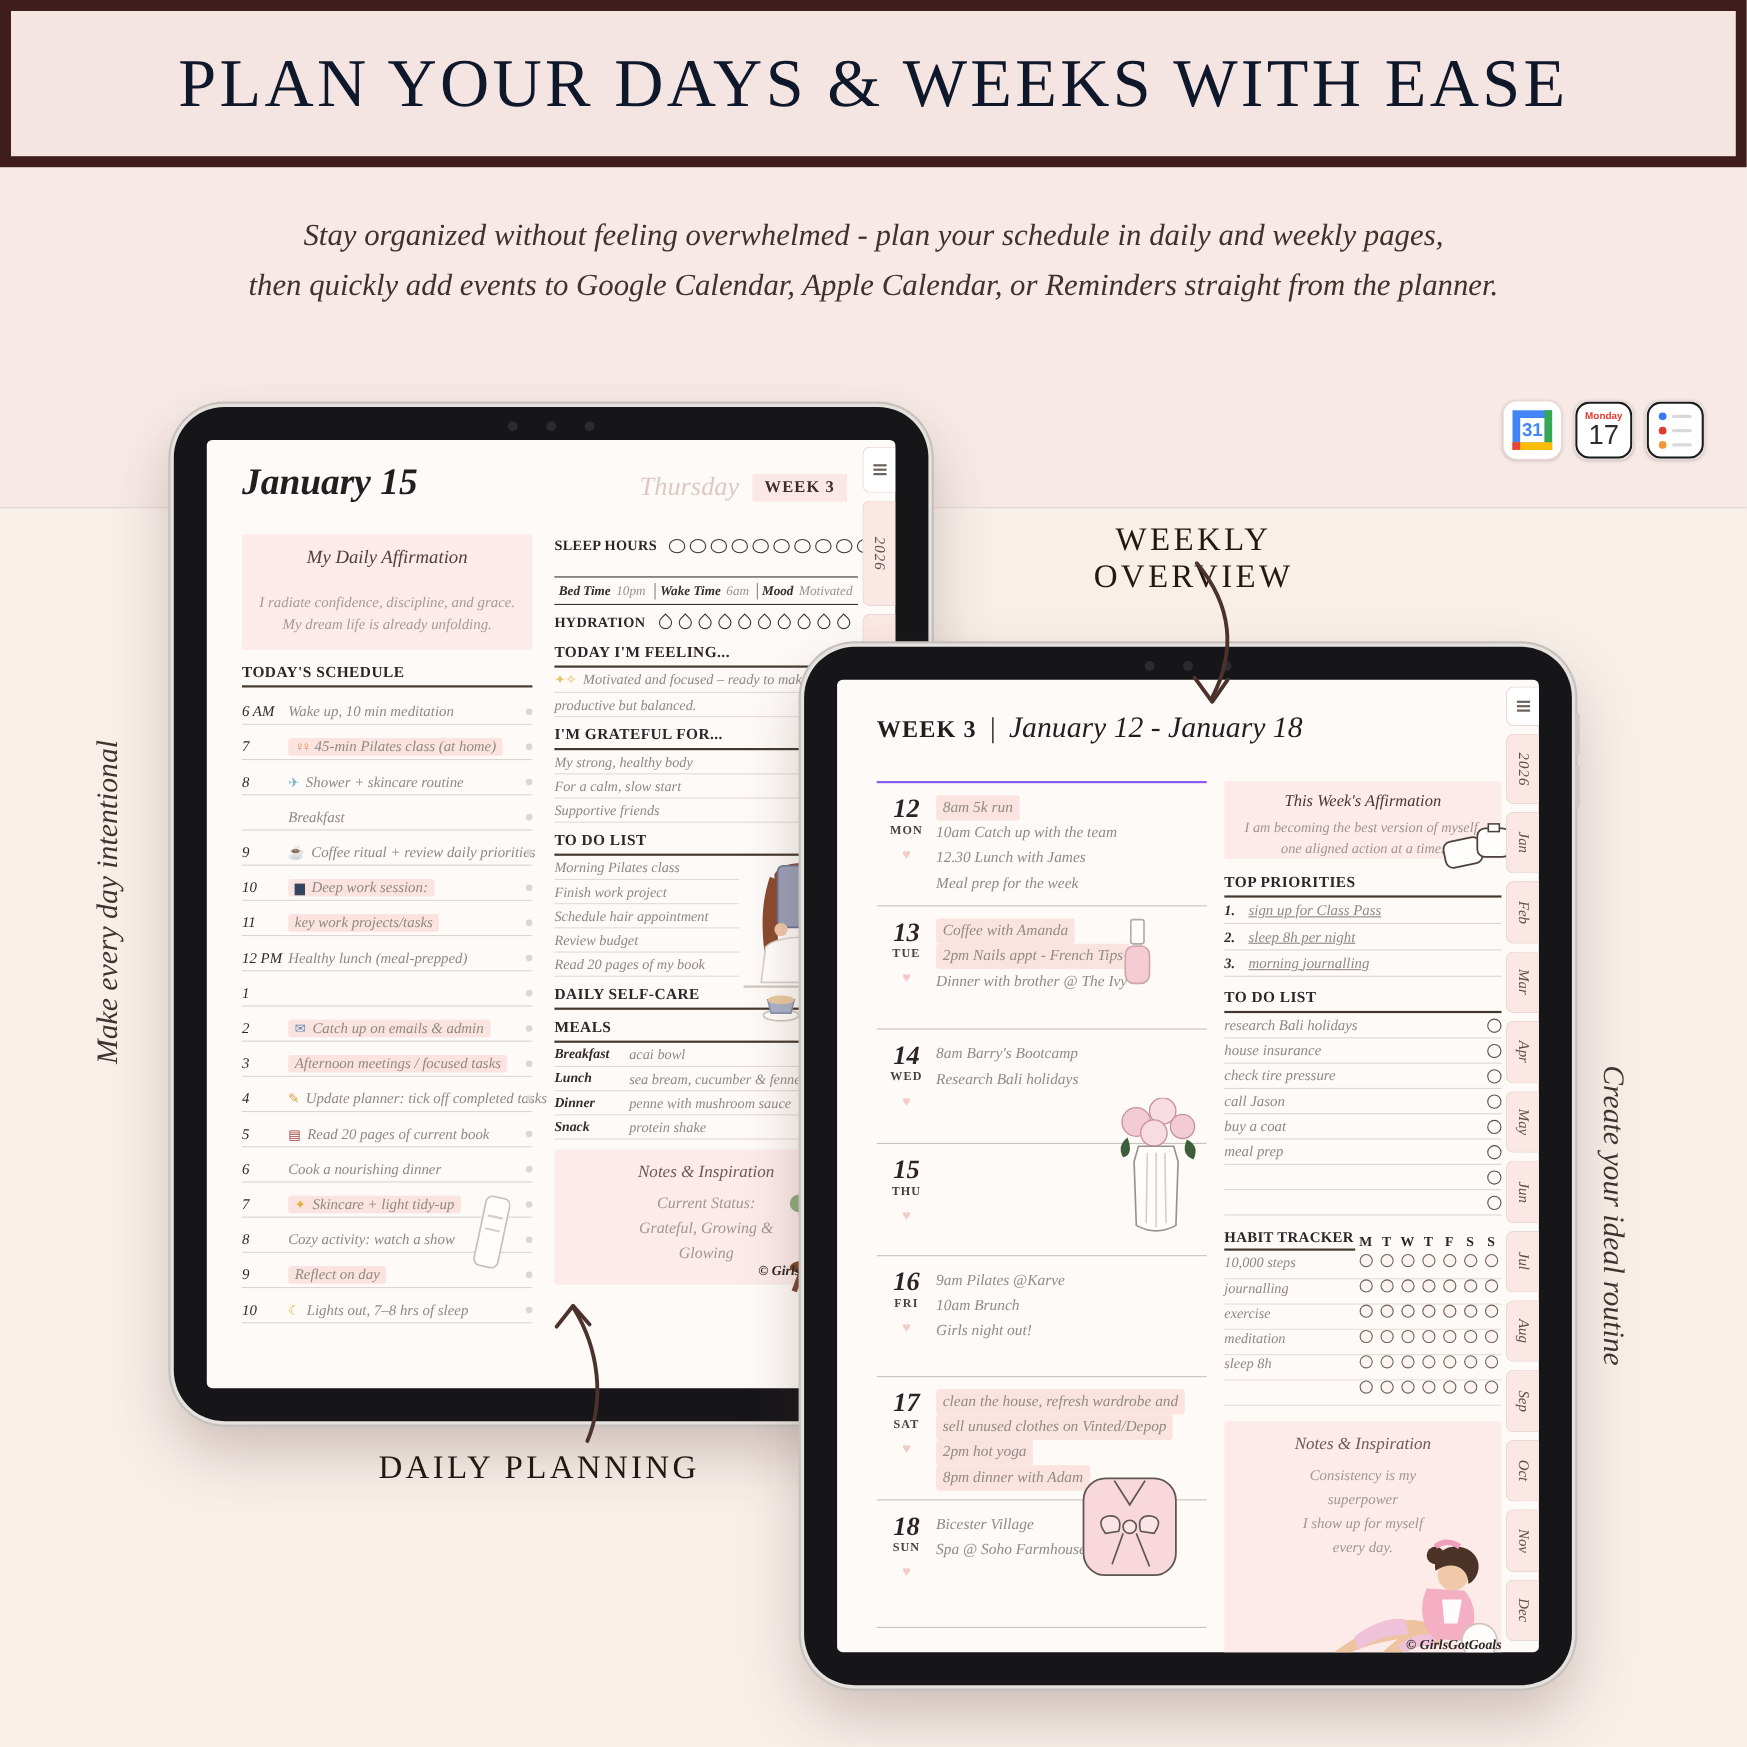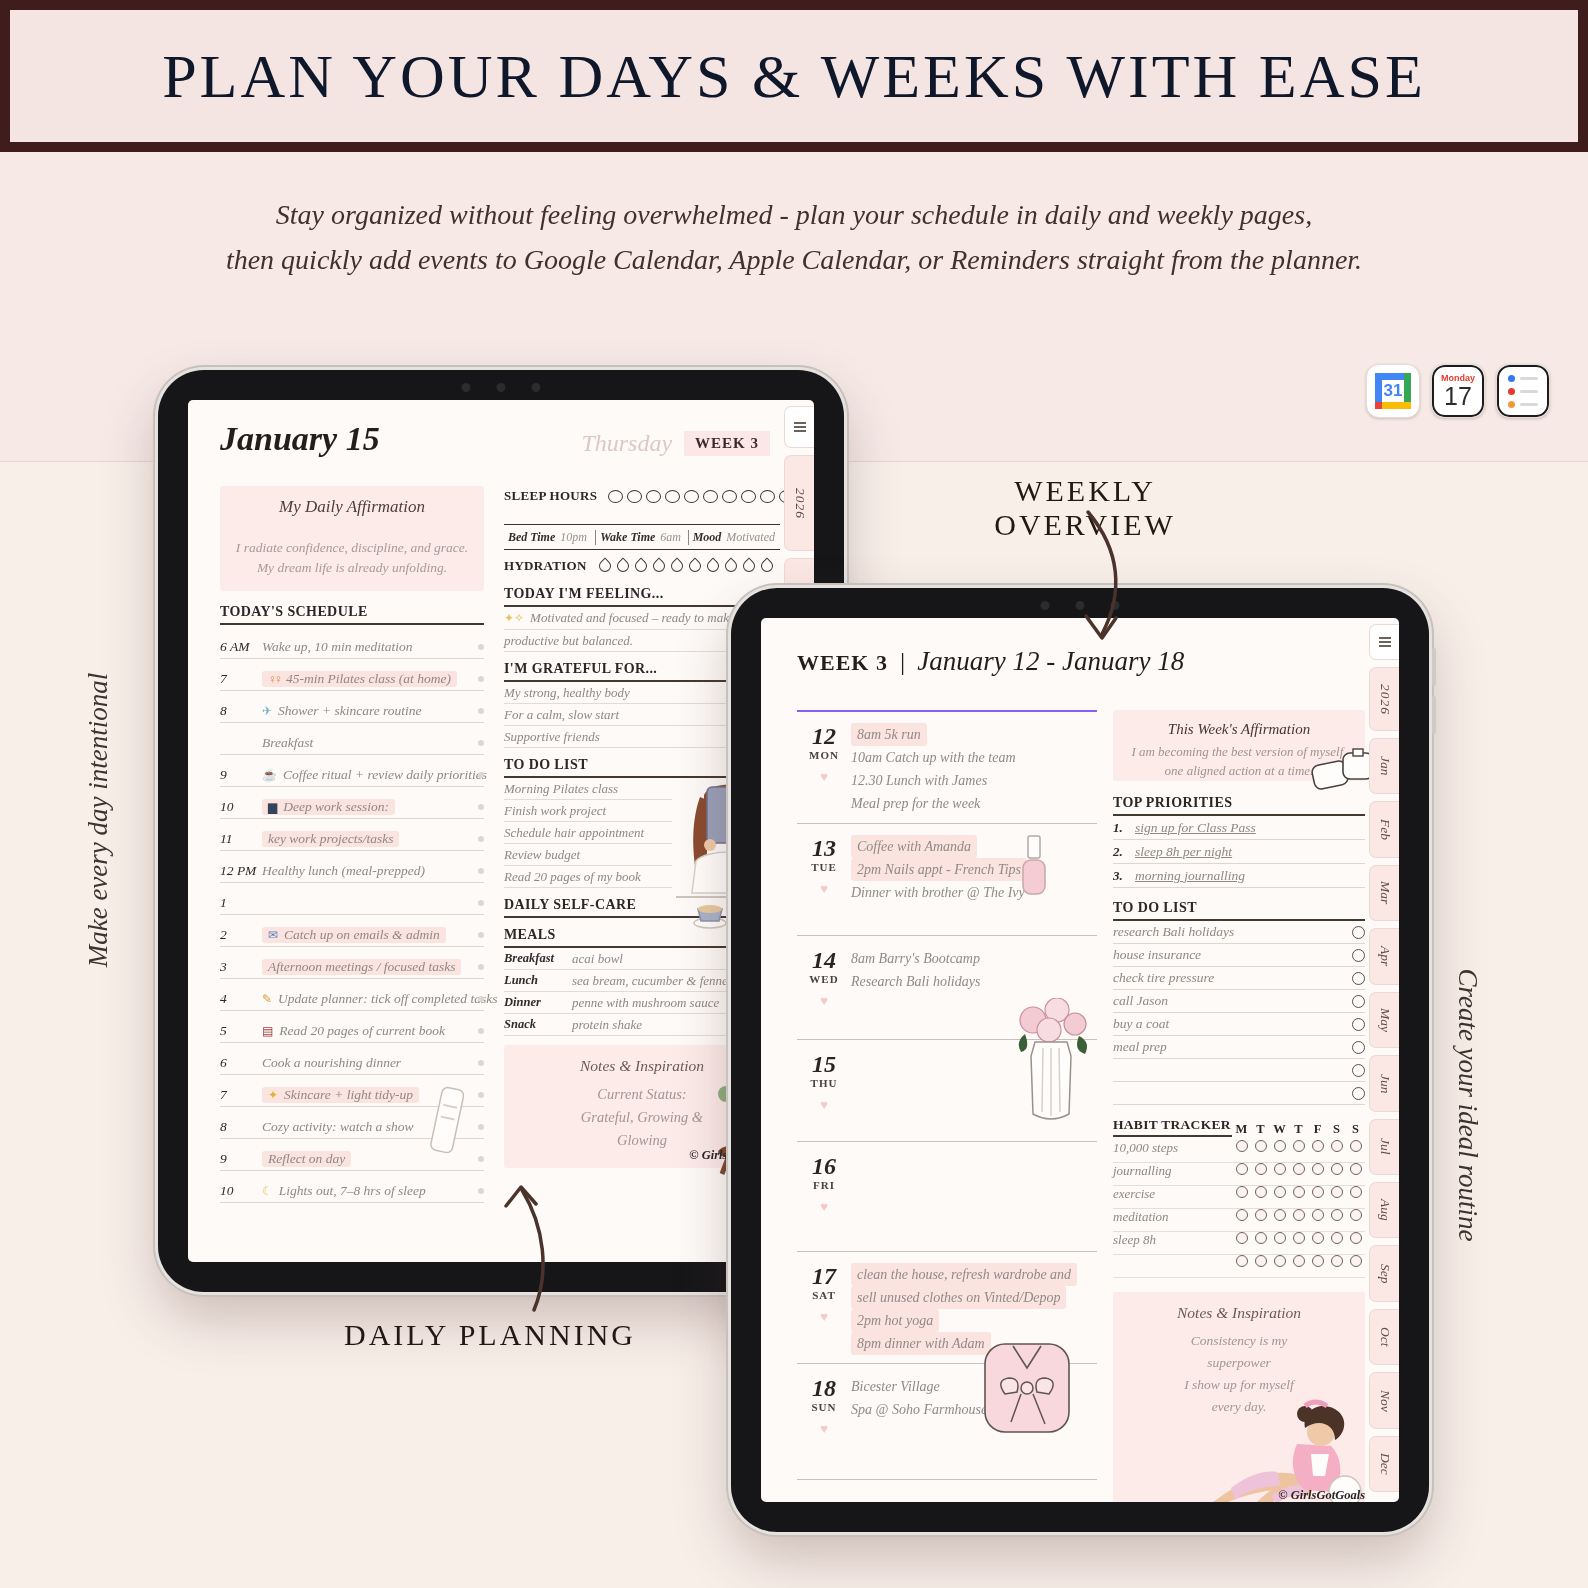--- a/index.html
+++ b/index.html
@@ -562,20 +562,25 @@
               <div class="dwd">THU</div>
               <div class="dheart">♥</div>
             </div>
           </div>
           <div class="wday">
             <div class="dlabel">
               <div class="dnum">16</div>
               <div class="dwd">FRI</div>
               <div class="dheart">♥</div>
             </div>
+            <div class="dlines">
+              <div class="w-line">9am Pilates @Karve</div>
+              <div class="w-line">10am Brunch</div>
+              <div class="w-line">Girls night out!</div>
+            </div>
           </div>
           <div class="wday">
             <div class="dlabel">
               <div class="dnum">17</div>
               <div class="dwd">SAT</div>
               <div class="dheart">♥</div>
             </div>
             <div class="dlines">
               <div class="w-line" data-hl="1">clean the house, refresh wardrobe and</div>
               <div class="w-line" data-hl="1">sell unused clothes on Vinted/Depop</div>

